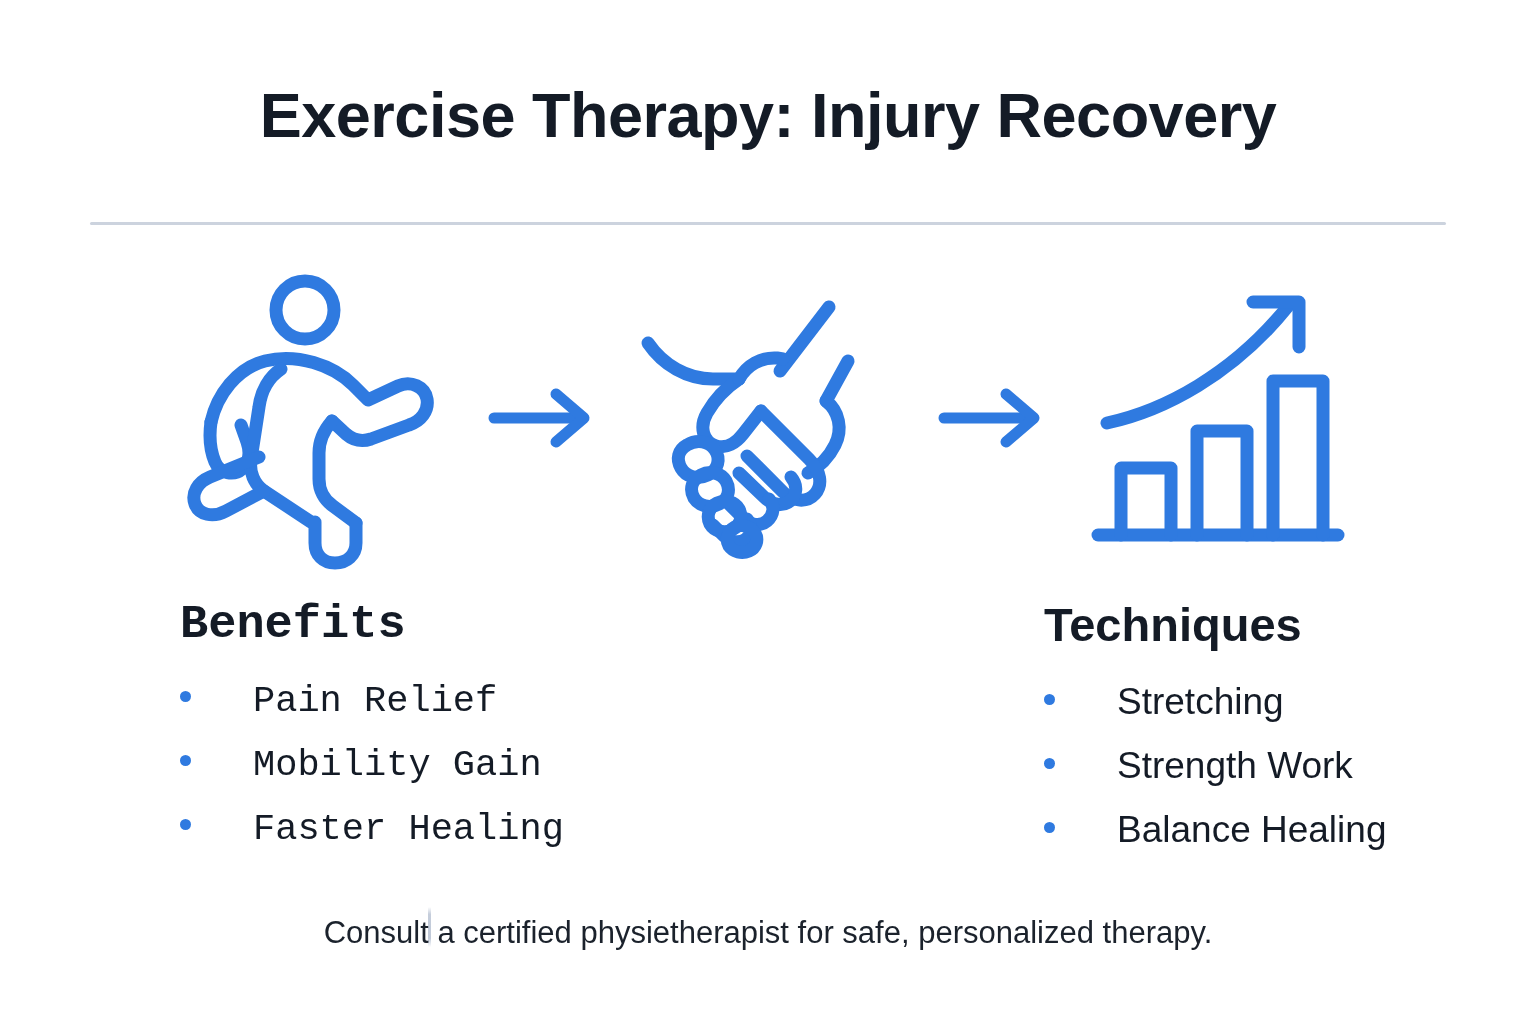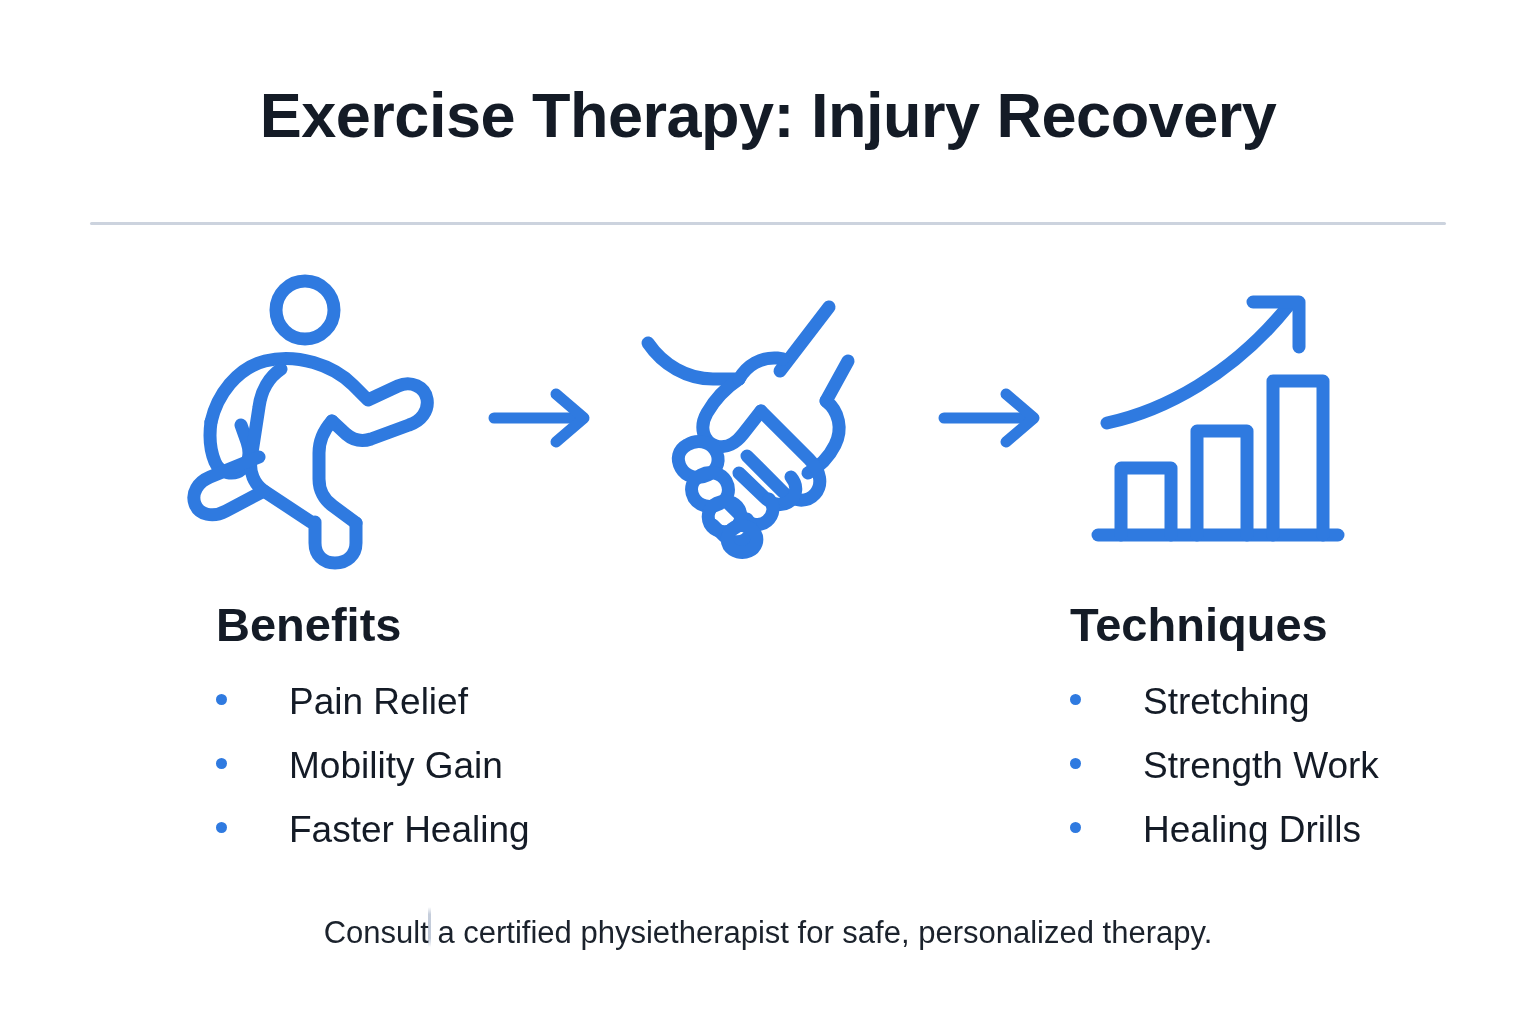--- a/index.html
+++ b/index.html
@@ -79,22 +79,22 @@
     align-items: center;
     justify-content: center;
     flex: 0 0 auto;
   }
 
   
   .col {
     position: absolute;
     top: 600px;
   }
-  .col-left  { left: 216px;  width: 560px; }
-  .col-right { left: 1070px; width: 420px; }
+  .col-left  { left: 180px;  width: 560px; font-family: Liberation Mono, monospace; }
+  .col-right { left: 1044px; width: 420px; }
 
   .col-heading {
     font-size: 47px;
     font-weight: 700;
     color: #141b26;
     margin: 0 0 34px 0;
     line-height: 1.05;
     white-space: nowrap;
   }
 
@@ -287,21 +287,21 @@
       <li class="bullet-item">
         <span class="bullet-dot"></span>
         <span>Stretching</span>
       </li>
       <li class="bullet-item">
         <span class="bullet-dot"></span>
         <span>Strength Work</span>
       </li>
       <li class="bullet-item">
         <span class="bullet-dot"></span>
-        <span>Healing Drills</span>
+        <span>Balance Healing</span>
       </li>
     </ul>
   </div>
 
   <div class="footer-note">
     <span class="footer-inner">
       <span>Consult a certified physietherapist for safe, personalized therapy.</span>
       <span class="text-cursor"></span>
     </span>
   </div>

